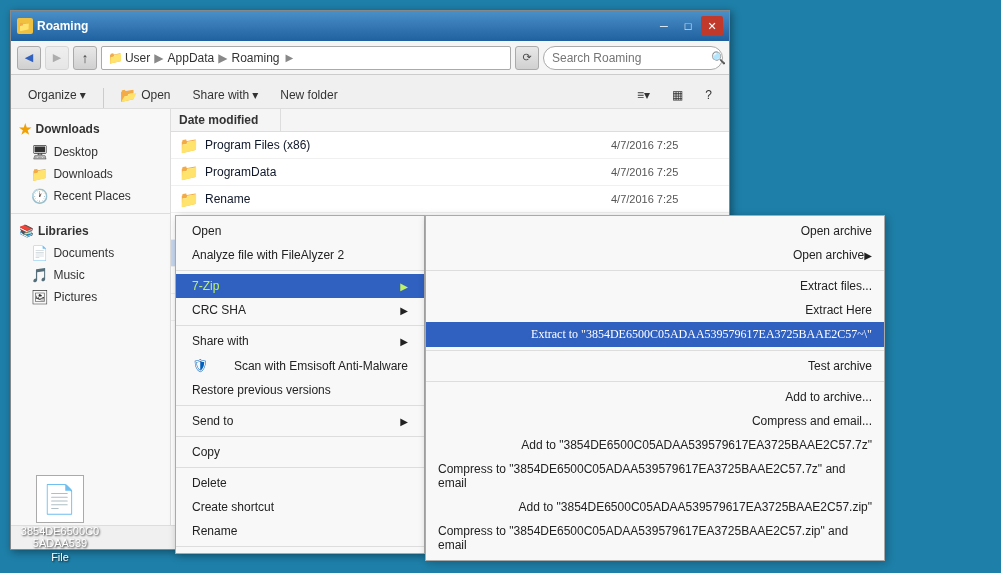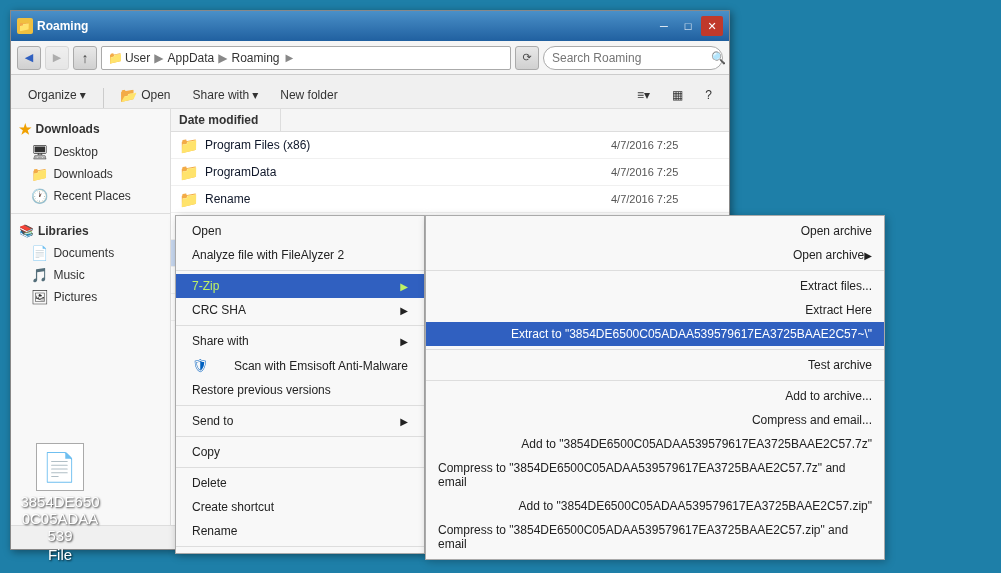--- a/index.html
+++ b/index.html
@@ -240,21 +240,21 @@
     }
     .desktop-file-icon {
       width: 48px; height: 48px;
       background: white;
       border: 1px solid #aaa;
       display: flex; align-items: center; justify-content: center;
       font-size: 28px;
       color: #888;
     }
     .desktop-file-label {
-      font-size: 15px;
+      font-size: 11px;
       color: white;
       text-align: center;
       text-shadow: 1px 1px 2px rgba(0,0,0,0.8);
       word-break: break-all;
     }
 
     
     .context-menu {
       position: absolute;
       top: 215px;
@@ -295,21 +295,21 @@
     }
     .sub-ctx-item {
       padding: 5px 12px;
       font-size: 12px;
       color: #222;
       cursor: pointer;
       display: flex;
       align-items: center;
       justify-content: flex-end;
     }
-    .sub-ctx-item.highlighted { background: #3060c0; color: white; }
+    .sub-ctx-item.highlighted { background: #3060c0; color: white; font-family: Liberation Serif, serif; }
     .sub-ctx-separator { height: 1px; background: #ddd; margin: 3px 0; }
   </style>
 </head>
 <body>
 
 <div class="window">
 
   <div class="title-bar">
     <span class="title-bar-icon">📁</span>
     <span class="title-bar-text">Roaming</span>

